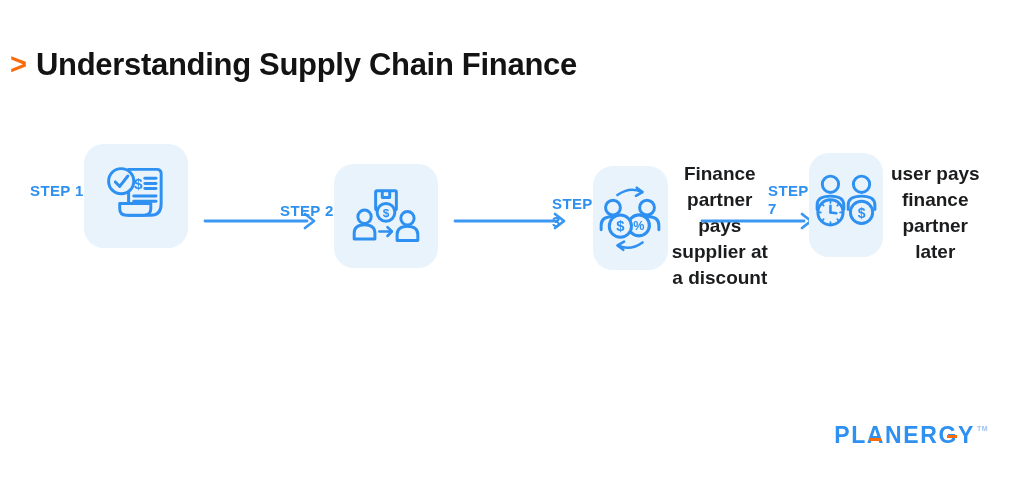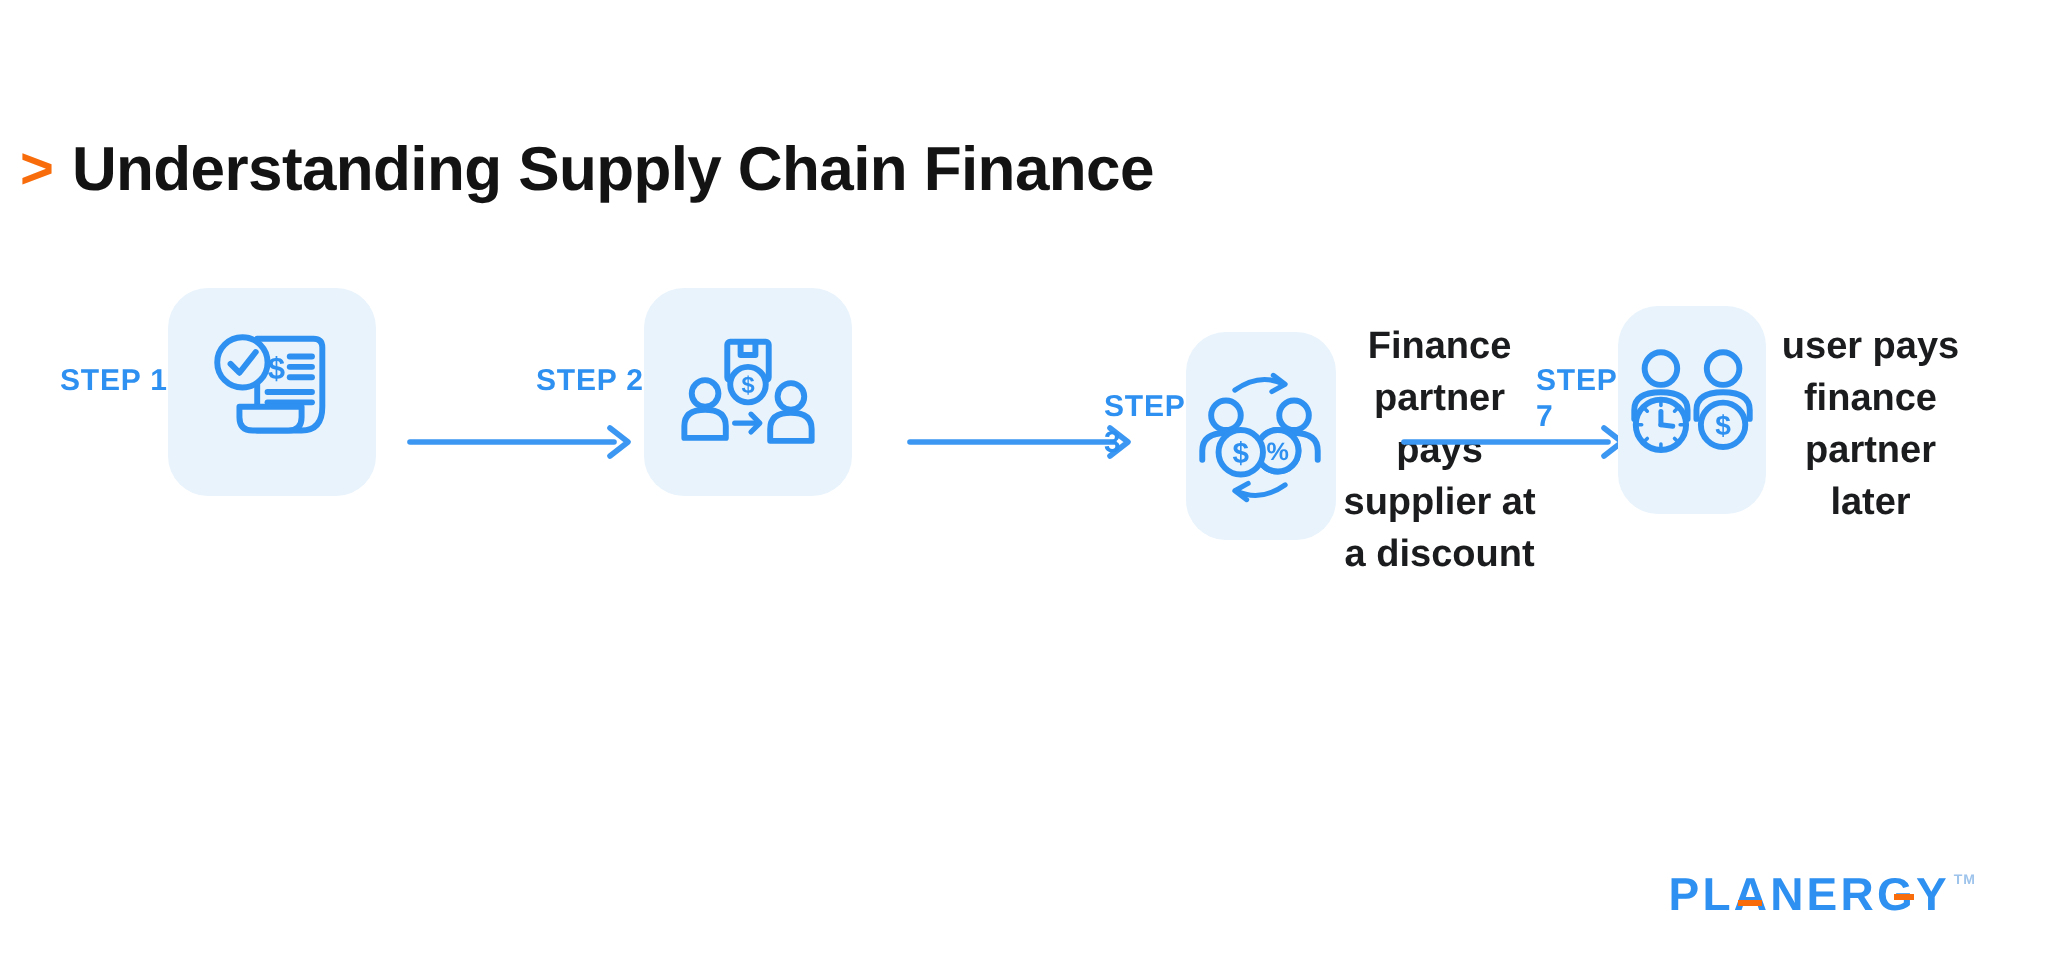--- a/index.html
+++ b/index.html
@@ -14,30 +14,30 @@
   .header {
     position: absolute; left: 10px; top: 48px;
     display: flex; align-items: baseline; gap: 9px;
   }
   .chevron {
     color: #F86C0B; font-size: 29px; font-weight: bold; line-height: 1;
     transform: translateY(-1px);
   }
   .title {
     color: #131314; font-size: 31px; font-weight: bold;
-    letter-spacing: -0.3px; line-height: 1.1; margin-top: 20px;
+    letter-spacing: -0.3px; line-height: 1.1;
   }
 
   
   .step {
     position: absolute; top: 144px; width: 220px;
     display: flex; flex-direction: row; align-items: center;
   }
   .step-1 { left: 30px; }
-  .step-2 { left: 268px; }
+  .step-2 { left: 280px; margin-top: 20px; }
   .step-3 { left: 552px; }
   .step-4 { left: 768px; }
 
   .step-label {
     font-size: 15px; font-weight: bold; color: #2E90F0;
     letter-spacing: 0.4px; margin-bottom: 10px; line-height: 18px;
   }
   .tile {
     width: 104px; height: 104px; background: #E8F3FC;
     border-radius: 20px;
@@ -51,21 +51,21 @@
   }
 
   
   .flow-arrow { position: absolute; top: 210px; width: 115px; height: 22px; }
   .flow-arrow-1 { left: 203px; }
   .flow-arrow-2 { left: 453px; }
   .flow-arrow-3 { left: 700px; }
 
   
   .logo {
-    position: absolute; top: 436px; right: 36px;
+    position: absolute; top: 424px; right: 36px;
     display: flex; align-items: flex-start;
   }
   .logo-word {
     font-size: 23px; font-weight: bold; color: #2E90F0;
     letter-spacing: 1.6px; line-height: 1; position: relative;
   }
   .logo-word span { position: relative; display: inline-block; }
   .letter-a::after {
     content: ""; position: absolute; left: 2px; right: 4px; top: 63%;
     height: 3px; background: #F86C0B;

